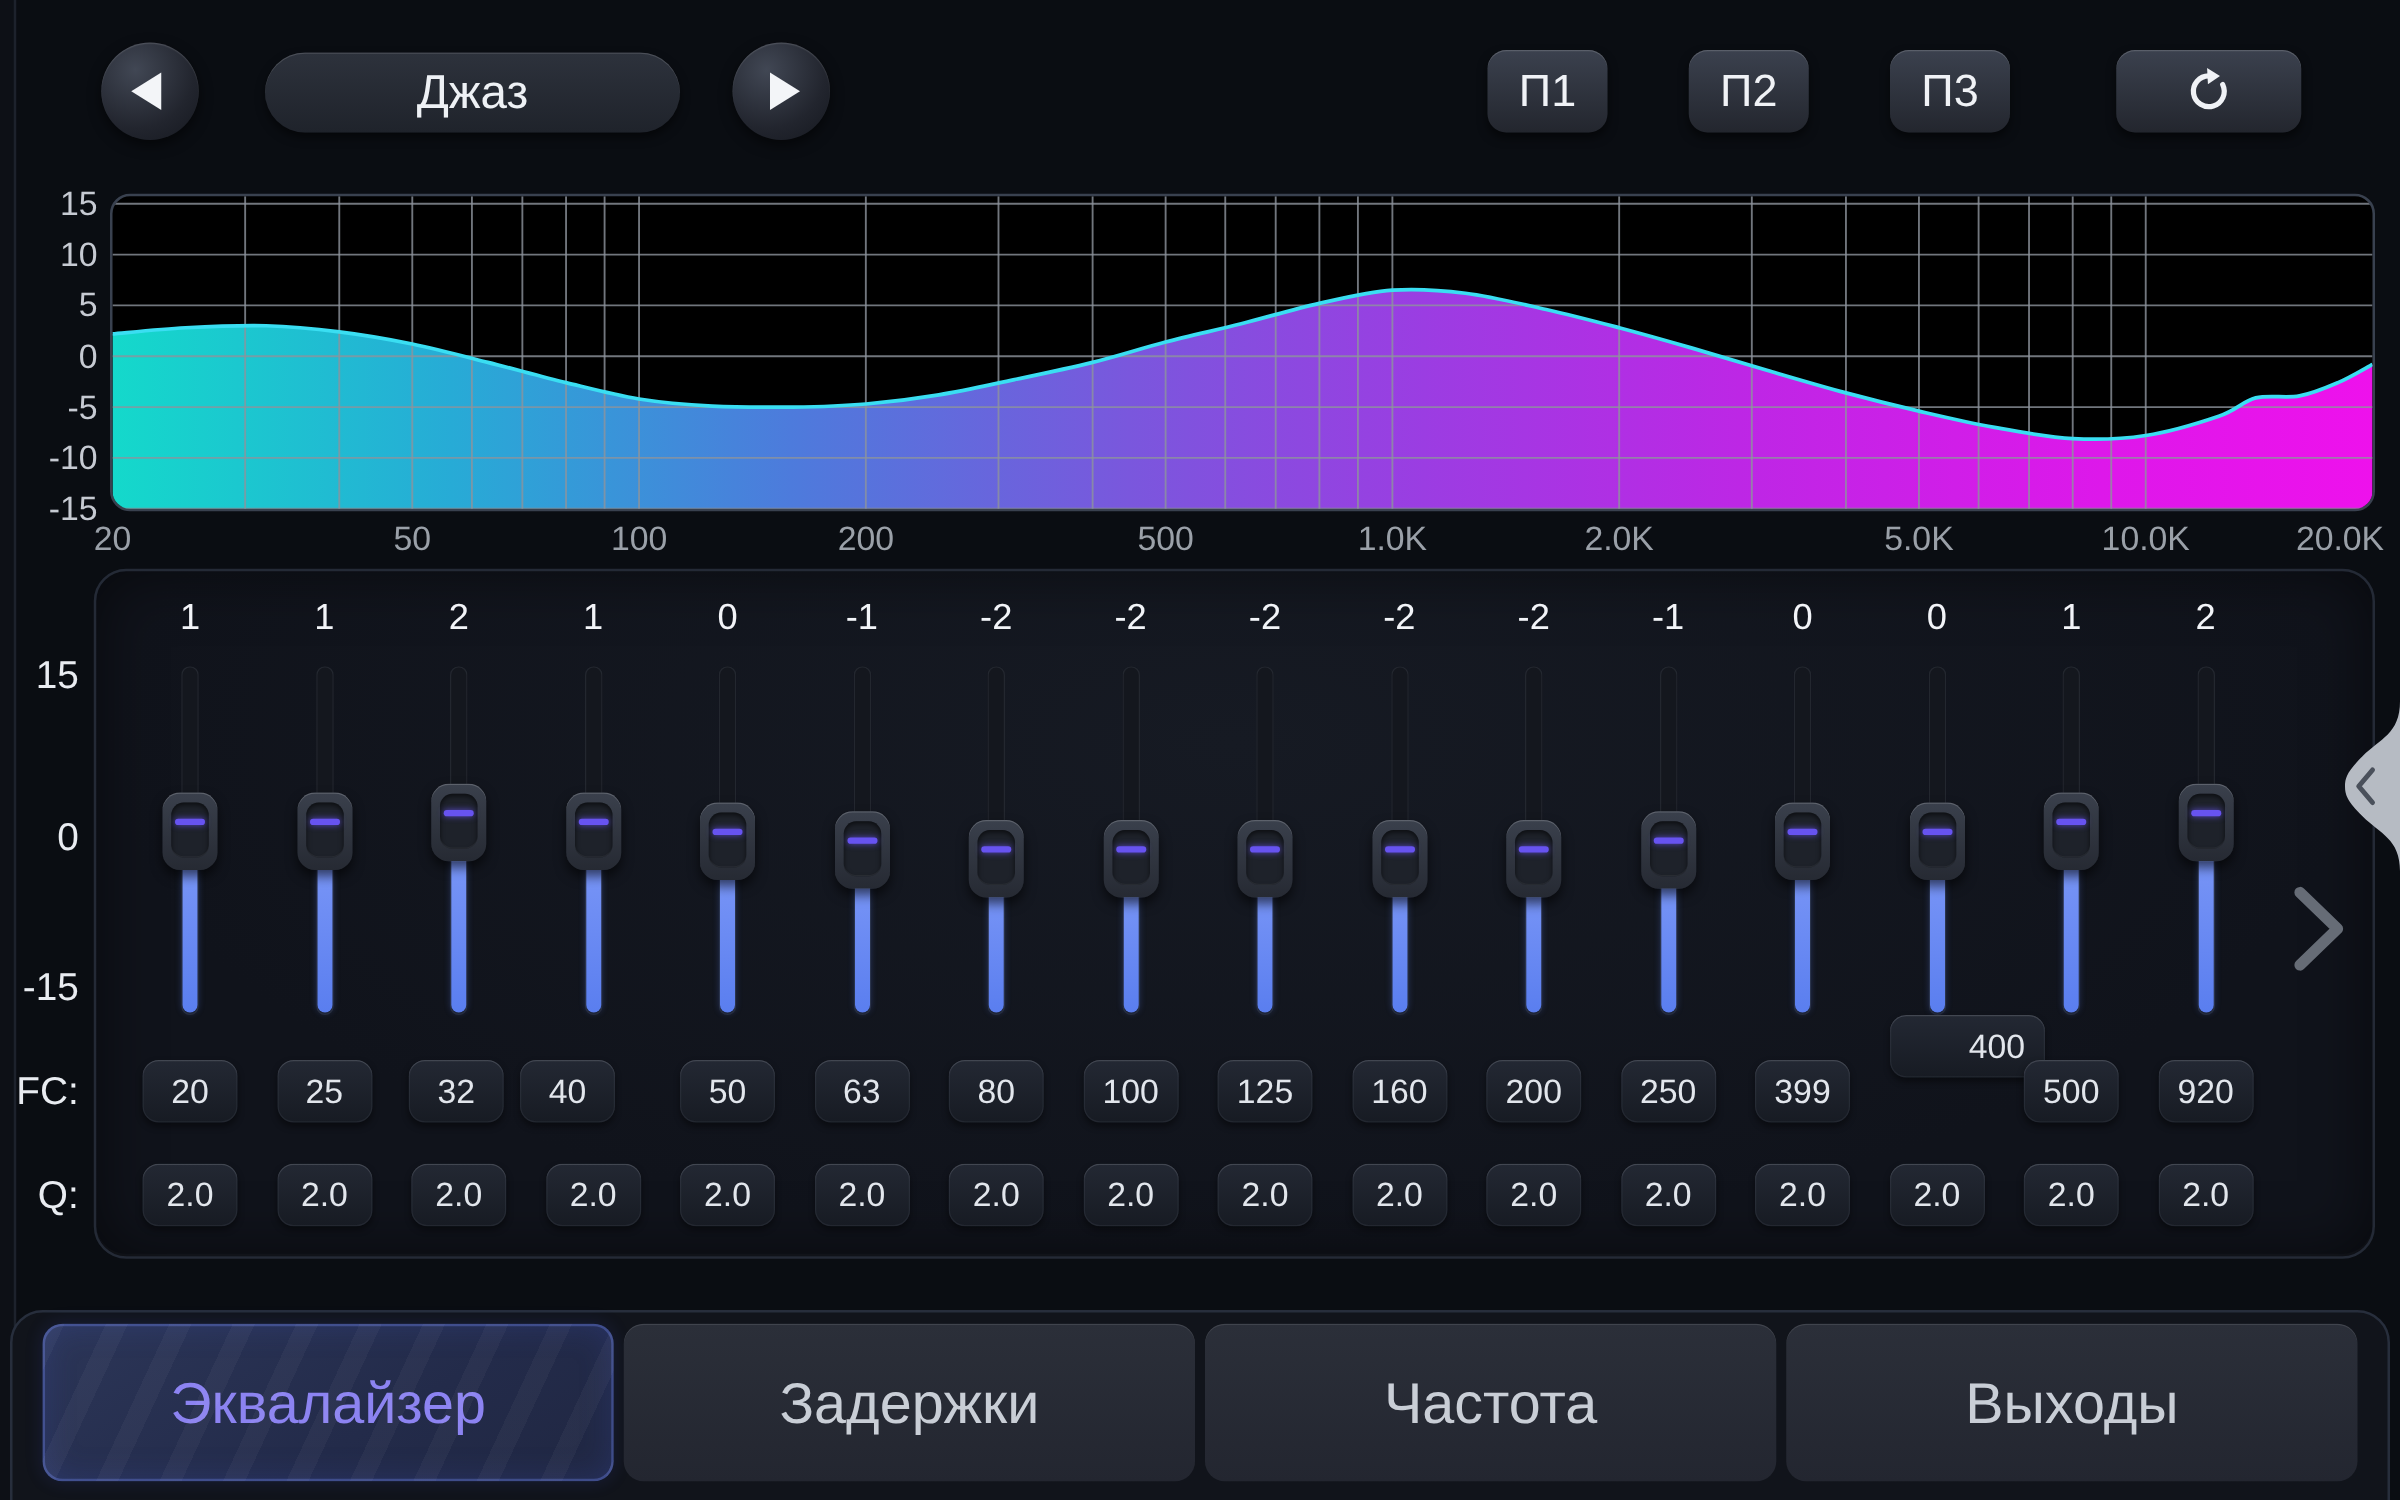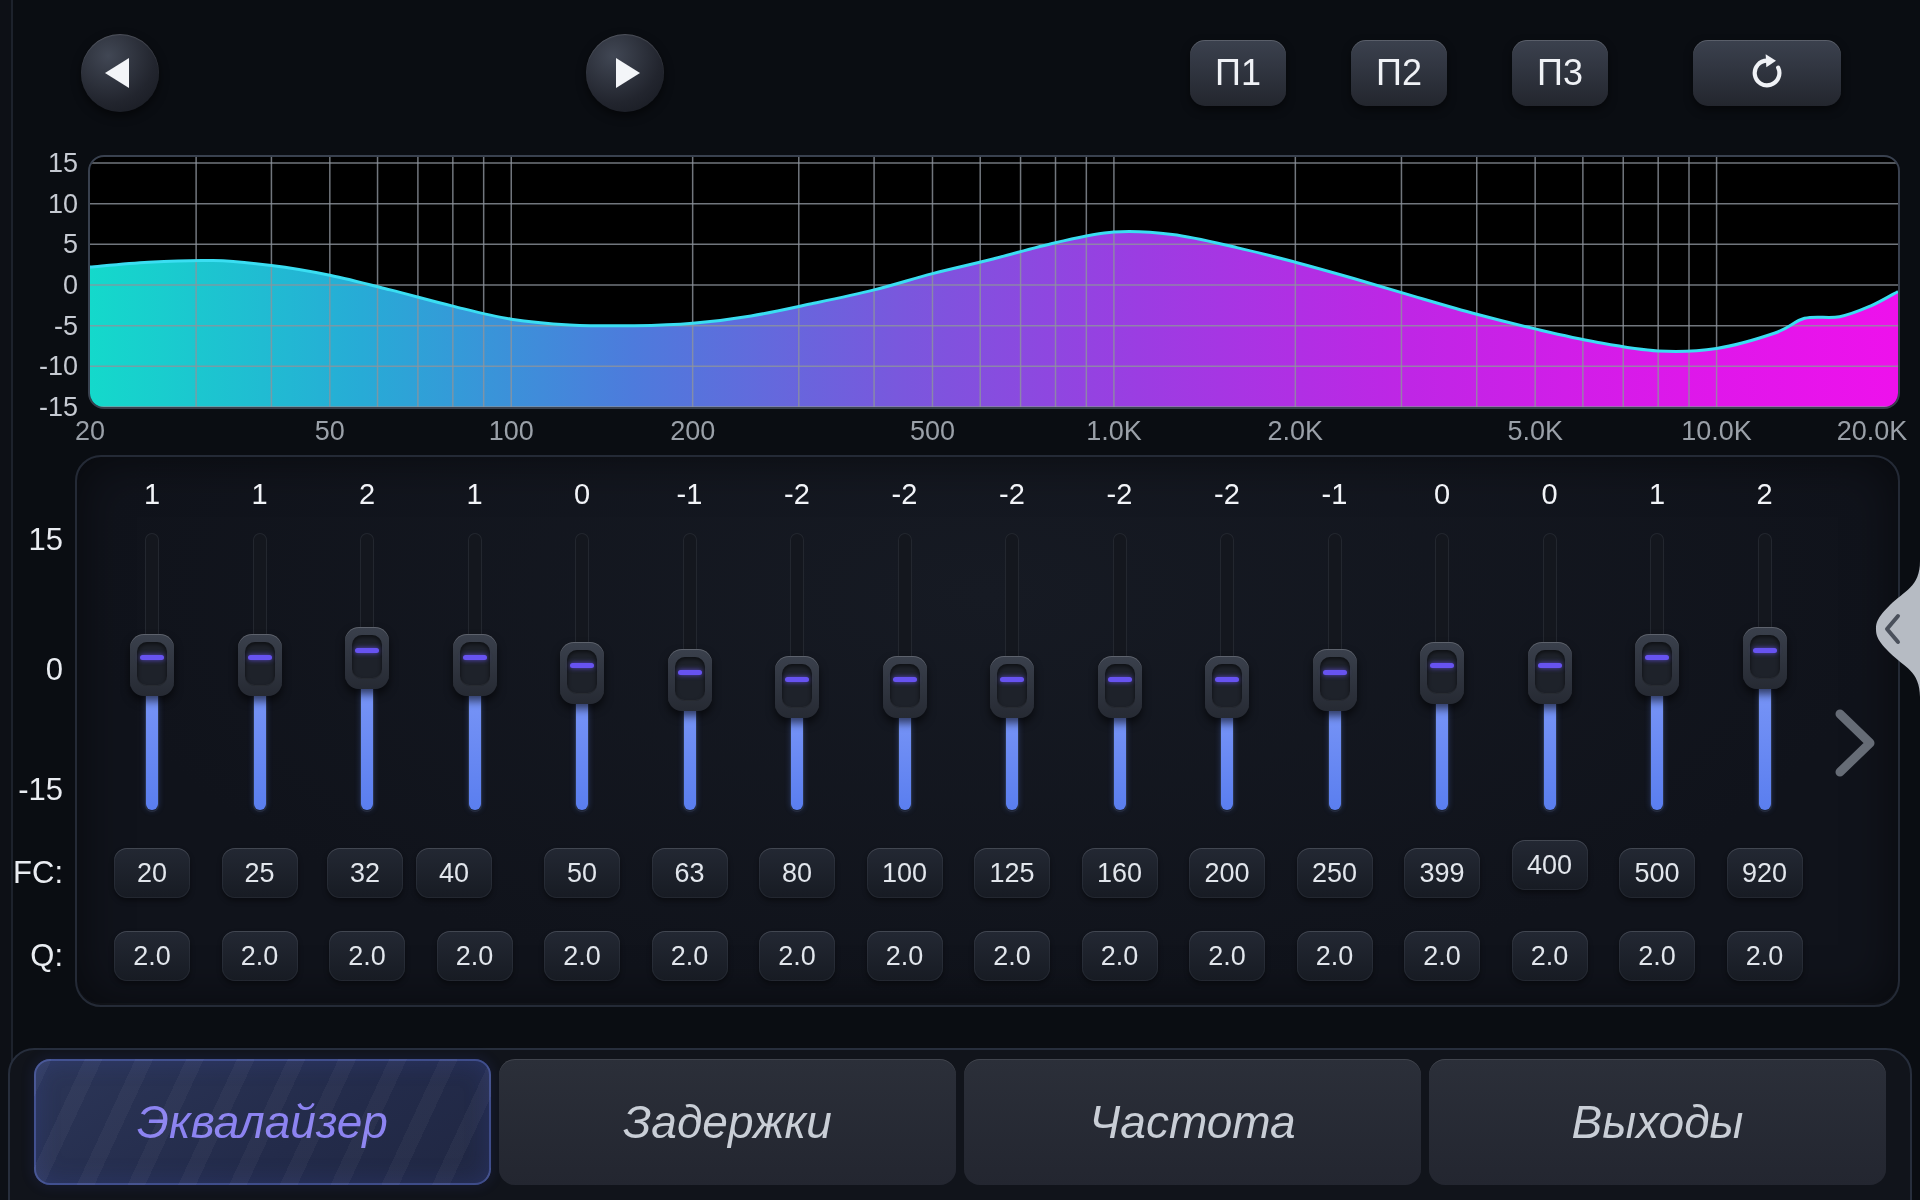--- a/index.html
+++ b/index.html
@@ -62,35 +62,38 @@
   
   #side-flap{position:absolute;right:0;top:561px;width:56px;height:136px;}
   #next-bands{position:absolute;left:1832px;top:708px;width:48px;height:70px;}
 
   
   #tab-bar{position:absolute;left:8px;top:1048px;width:1904px;height:170px;border-radius:26px 26px 0 0;
     background:#11141b;border:2px solid #272e3c;box-sizing:border-box;
     display:flex;gap:8px;padding:9px 24px 0 24px;}
   .tab{flex:1;height:126px;border-radius:16px;display:flex;align-items:center;justify-content:center;
     font-size:46px;color:#c9ced6;background:linear-gradient(180deg,#2b2f39,#232630);
-    box-shadow:inset 0 1px 0 rgba(255,255,255,.10);position:relative;overflow:hidden;font-style:italic;}
+    box-shadow:inset 0 1px 0 rgba(255,255,255,.10);position:relative;overflow:hidden;}
   .tab.active{color:#8c83f1;background:linear-gradient(150deg,#2c3658,#232b4a 60%,#202742);
     box-shadow:inset 0 0 0 2px rgba(95,115,205,.45), inset 0 0 26px rgba(60,80,180,.28), 0 0 14px rgba(60,80,190,.18);}
   .tab.active::after{content:"";position:absolute;inset:0;
     background:repeating-linear-gradient(115deg,rgba(255,255,255,.035) 0 16px,rgba(255,255,255,0) 16px 46px);
     border-radius:16px;pointer-events:none;}
 </style>
 </head>
 <body>
 
 <div id="stage">
   <div id="left-edge"></div>
 
   <div class="circle-btn" style="left:81px;top:34px;">
     <div class="tri-left"></div>
+  </div>
+  <div id="preset-pill">
+    <span>Джаз</span>
   </div>
   <div class="circle-btn" style="left:586px;top:34px;">
     <div class="tri-right"></div>
   </div>
   <div class="mem-btn" style="left:1190px;">
     <span>П1</span>
   </div>
   <div class="mem-btn" style="left:1351px;">
     <span>П2</span>
   </div>
@@ -345,21 +348,21 @@
   </div>
 
   <div class="band">
     <div class="gain-label" style="left: 1495.5px; top: 478px;">0</div>
     <div class="slider-track" style="left: 1542.5px; top: 533px;"></div>
     <div class="slider-fill" style="left: 1543.5px; top: 688.5px; height: 121.5px;"></div>
     <div class="slider-handle" style="left: 1527.5px; top: 641.5px;">
       <div class="handle-inner"></div>
       <div class="handle-dash"></div>
     </div>
-    <div class="fcq-btn fc" style="left: 1511.5px; top: 840px;">400</div>
+    <div class="fcq-btn fc" style="left: 1511.5px; top: 812px; padding-left: 48px;">400</div>
     <div class="fcq-btn q" style="left: 1511.5px; top: 931px;">2.0</div>
   </div>
 
   <div class="band">
     <div class="gain-label" style="left: 1603px; top: 478px;">1</div>
     <div class="slider-track" style="left: 1650px; top: 533px;"></div>
     <div class="slider-fill" style="left: 1651px; top: 681.27px; height: 128.73px;"></div>
     <div class="slider-handle" style="left: 1635px; top: 634.27px;">
       <div class="handle-inner"></div>
       <div class="handle-dash"></div>

